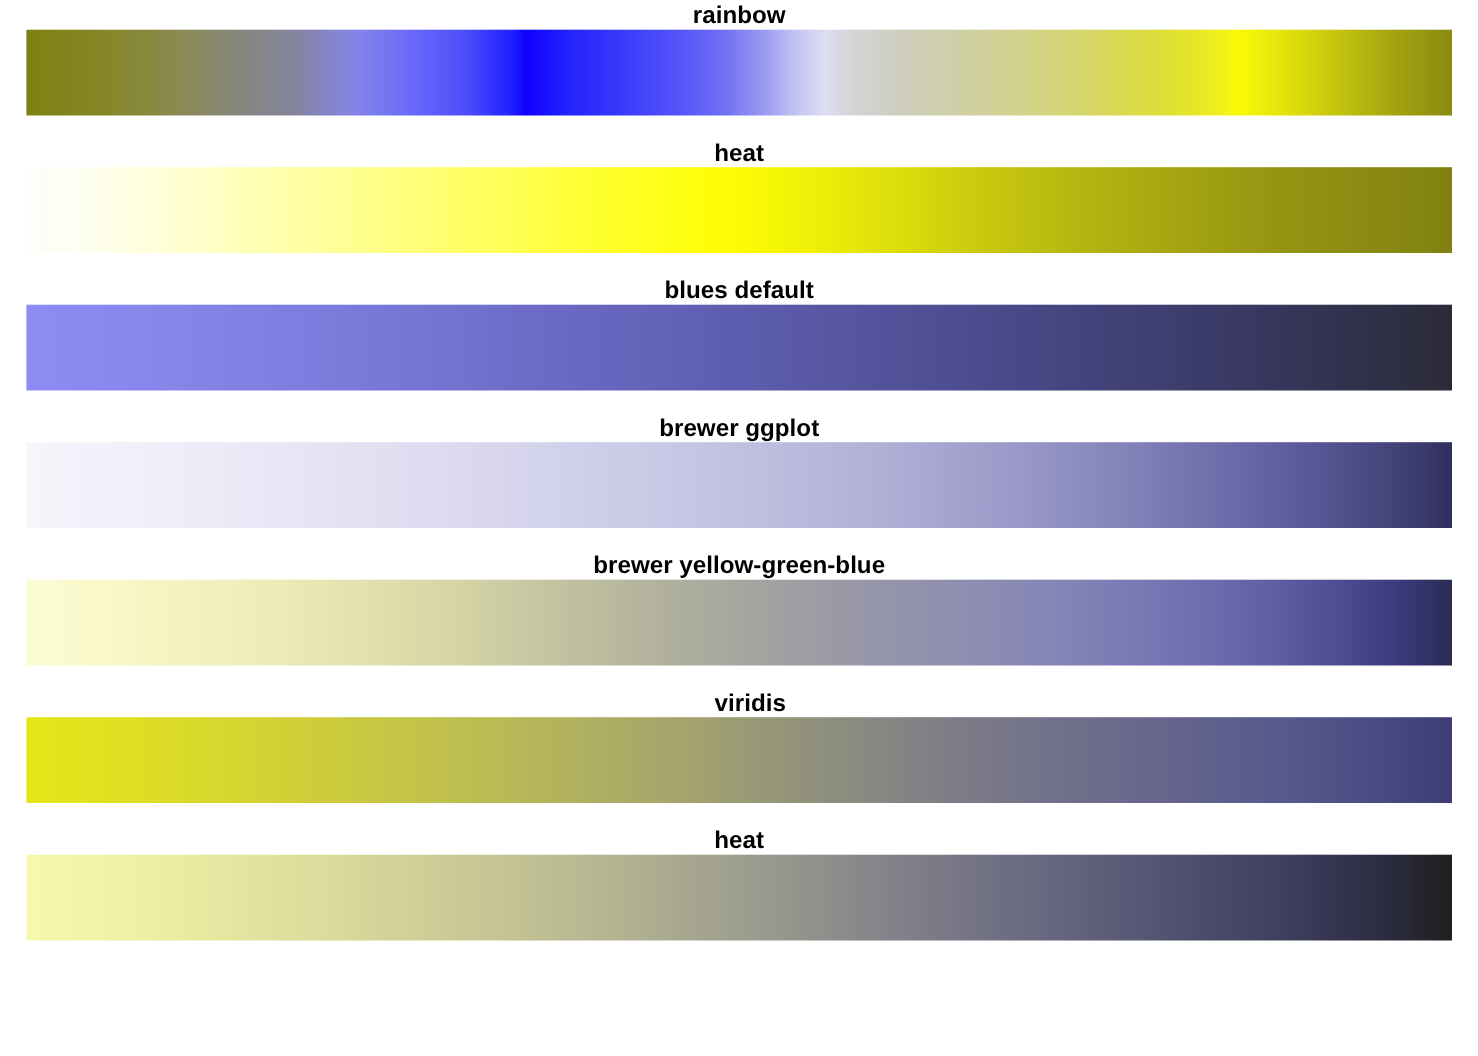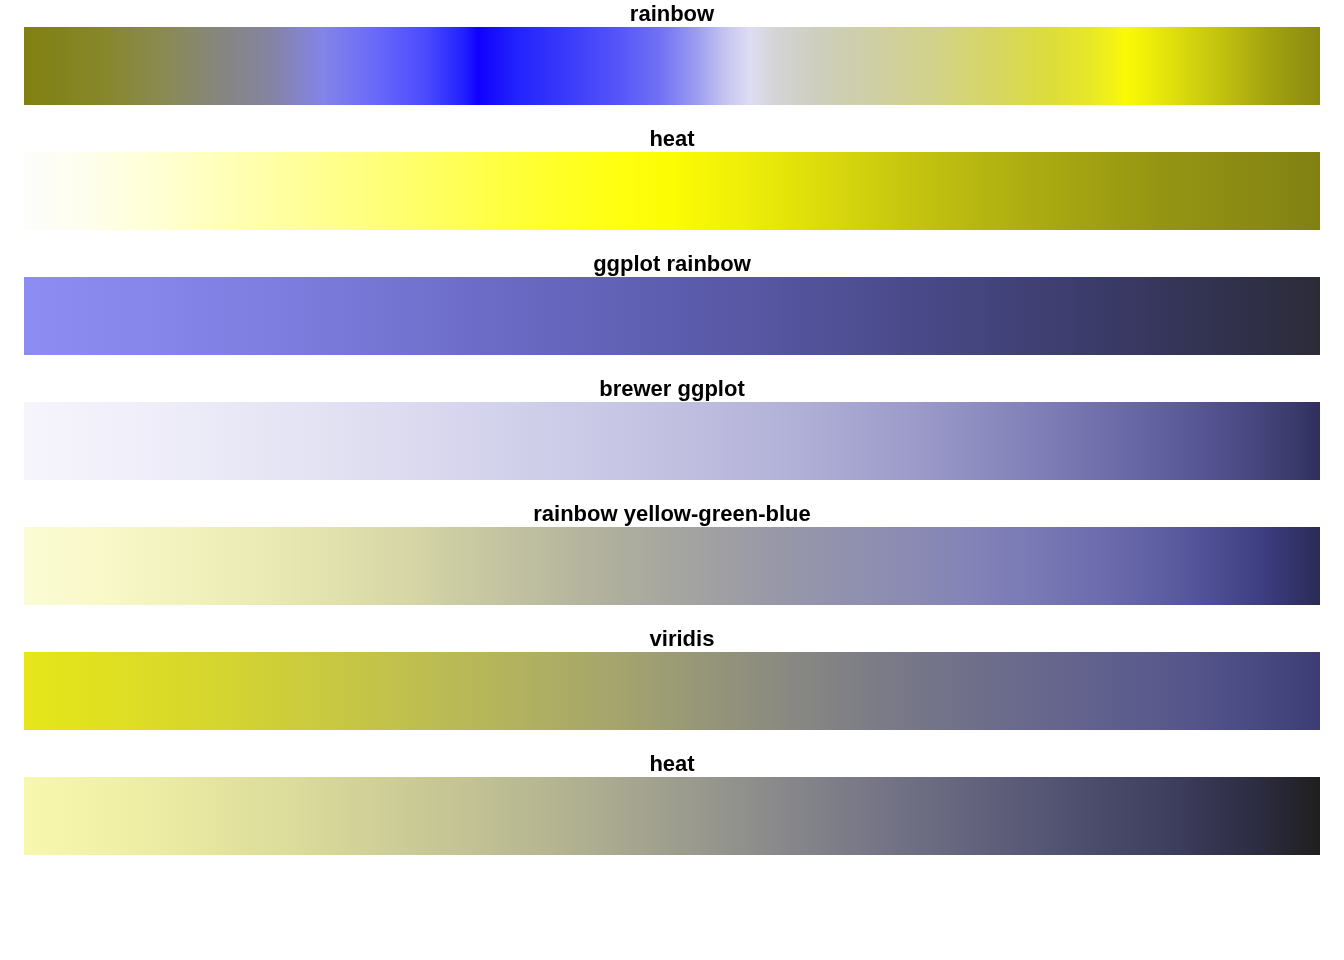--- a/index.html
+++ b/index.html
@@ -66,35 +66,35 @@
   </div>
 
   <div class="palette-row">
     <div class="palette-title" style="color: rgb(0, 0, 0);">heat</div>
     <div class="palette-bar-wrap">
       <div class="palette-bar" style="background: linear-gradient(to right, rgb(253, 253, 251) 0%, rgb(254, 254, 240) 4%, rgb(255, 255, 219) 9%, rgb(255, 255, 192) 14%, rgb(255, 255, 161) 20%, rgb(255, 255, 123) 27%, rgb(255, 255, 84) 34%, rgb(255, 255, 46) 40%, rgb(255, 255, 16) 46%, rgb(252, 252, 4) 50%, rgb(237, 237, 8) 56%, rgb(218, 218, 12) 62%, rgb(198, 198, 15) 68%, rgb(181, 181, 17) 74%, rgb(164, 164, 18) 81%, rgb(148, 148, 19) 88%, rgb(139, 139, 19) 94%, rgb(129, 129, 19) 100%);"></div>
     </div>
   </div>
 
   <div class="palette-row">
-    <div class="palette-title" style="color: rgb(0, 0, 0);">ggplot rainbow</div>
+    <div class="palette-title" style="color: rgb(0, 0, 0);">blues default</div>
     <div class="palette-bar-wrap">
       <div class="palette-bar" style="background: linear-gradient(to right, rgb(140, 140, 242) 0%, rgb(133, 133, 234) 10%, rgb(125, 125, 223) 20%, rgb(114, 114, 208) 30%, rgb(103, 103, 192) 40%, rgb(93, 93, 175) 50%, rgb(83, 83, 156) 60%, rgb(72, 72, 135) 70%, rgb(62, 62, 112) 80%, rgb(54, 54, 91) 88%, rgb(48, 48, 74) 94%, rgb(43, 43, 56) 100%);"></div>
     </div>
   </div>
 
   <div class="palette-row">
     <div class="palette-title" style="color: rgb(0, 0, 0);">brewer ggplot</div>
     <div class="palette-bar-wrap">
       <div class="palette-bar" style="background: linear-gradient(to right, rgb(246, 245, 252) 0%, rgb(240, 239, 250) 8%, rgb(233, 232, 246) 16%, rgb(225, 224, 242) 25%, rgb(214, 213, 237) 34%, rgb(203, 202, 231) 43%, rgb(190, 189, 223) 52%, rgb(176, 175, 214) 60%, rgb(160, 159, 204) 67%, rgb(141, 140, 192) 74%, rgb(122, 121, 179) 80%, rgb(103, 102, 165) 86%, rgb(86, 85, 147) 91%, rgb(71, 70, 126) 95%, rgb(58, 58, 108) 98%, rgb(47, 46, 94) 100%);"></div>
     </div>
   </div>
 
   <div class="palette-row">
-    <div class="palette-title" style="color: rgb(0, 0, 0);">rainbow yellow-green-blue</div>
+    <div class="palette-title" style="color: rgb(0, 0, 0);">brewer yellow-green-blue</div>
     <div class="palette-bar-wrap">
       <div class="palette-bar" style="background: linear-gradient(to right, rgb(252, 252, 212) 0%, rgb(248, 248, 201) 6%, rgb(242, 242, 190) 12%, rgb(235, 235, 181) 18%, rgb(225, 225, 173) 24%, rgb(213, 213, 166) 30%, rgb(200, 200, 162) 35%, rgb(188, 188, 159) 40%, rgb(176, 176, 158) 45%, rgb(166, 166, 160) 50%, rgb(157, 157, 164) 55%, rgb(149, 149, 170) 60%, rgb(142, 142, 177) 66%, rgb(133, 133, 183) 72%, rgb(121, 121, 181) 78%, rgb(108, 108, 174) 83%, rgb(93, 93, 162) 88%, rgb(77, 77, 147) 92%, rgb(59, 59, 126) 96%, rgb(43, 43, 85) 100%);"></div>
     </div>
   </div>
 
   <div class="palette-row">
     <div class="palette-title" style="color: rgb(0, 0, 0); margin-left: 20px;">viridis</div>
     <div class="palette-bar-wrap">
       <div class="palette-bar" style="background: linear-gradient(to right, rgb(230, 230, 25) 0%, rgb(223, 223, 34) 7%, rgb(214, 214, 46) 14%, rgb(203, 203, 62) 22%, rgb(191, 191, 79) 30%, rgb(178, 178, 95) 38%, rgb(164, 164, 109) 46%, rgb(149, 149, 122) 53%, rgb(135, 135, 131) 60%, rgb(123, 123, 135) 66%, rgb(113, 113, 138) 72%, rgb(104, 104, 141) 78%, rgb(95, 95, 142) 84%, rgb(85, 85, 139) 90%, rgb(74, 74, 131) 95%, rgb(61, 61, 116) 100%);"></div>
     </div>

